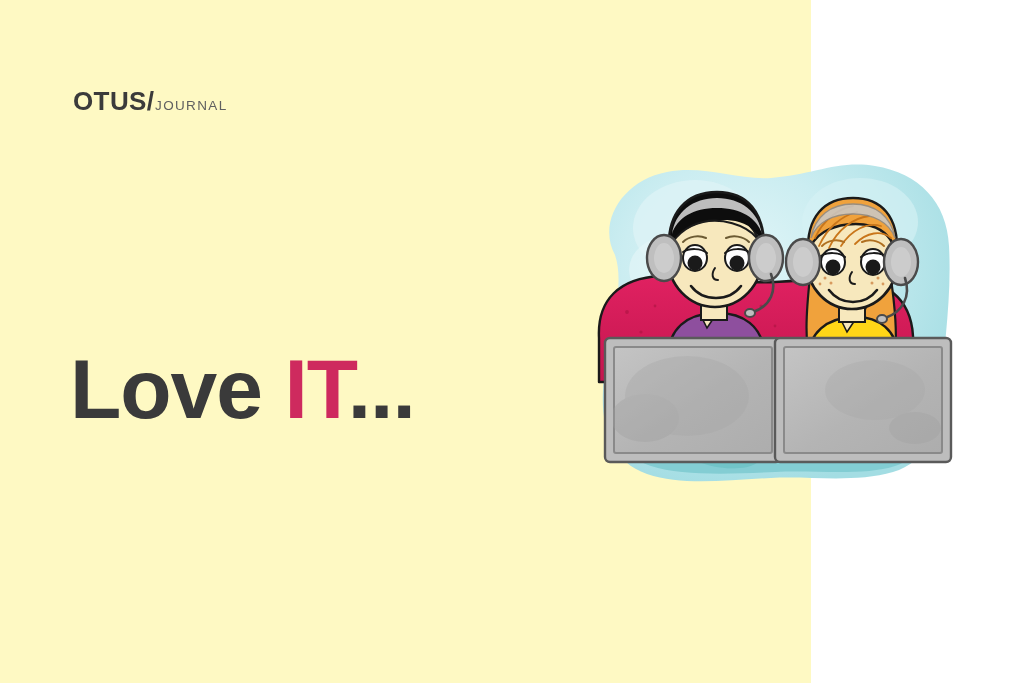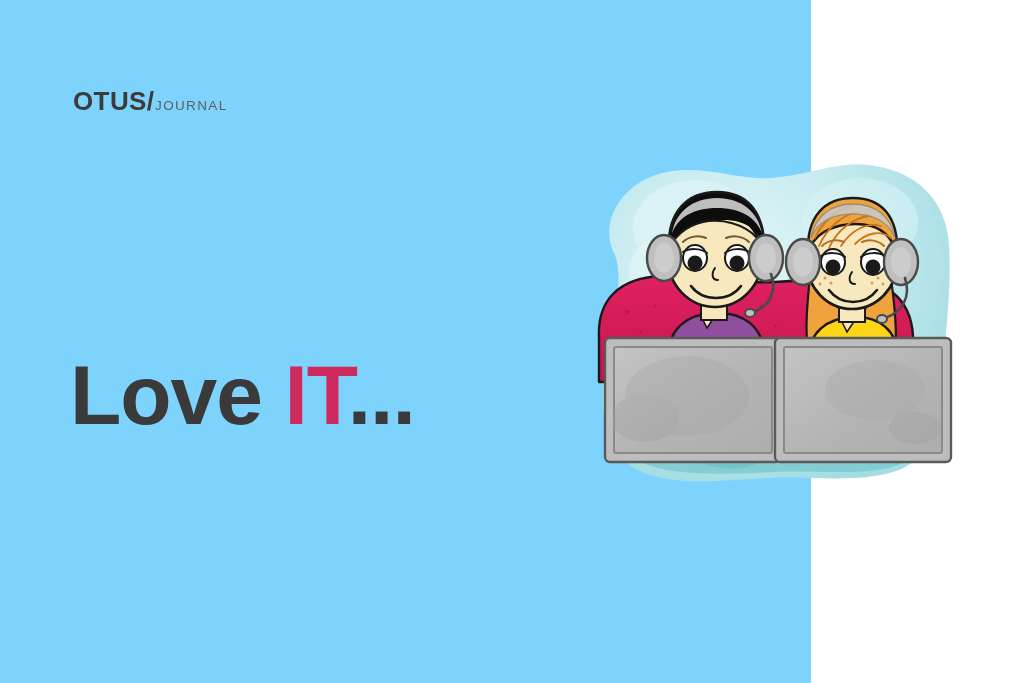--- a/index.html
+++ b/index.html
@@ -13,21 +13,21 @@
     height: 683px;
     overflow: hidden;
     font-family: "Liberation Sans", sans-serif;
     position: relative;
   }
 
   #page {
     position: relative;
     width: 811px;
     height: 683px;
-    background: #7dd3fc;
+    background: #fef9c3;
   }
 
   
   #brand {
     position: absolute;
     left: 73px;
     top: 88px;
     display: flex;
     align-items: baseline;
     white-space: nowrap;
@@ -55,21 +55,21 @@
     font-weight: normal;
     color: #606060;
     letter-spacing: 1.35px;
     line-height: 1;
   }
 
   
   #headline {
     position: absolute;
     left: 70px;
-    top: 297px;
+    top: 291px;
     font-family: "Liberation Sans", sans-serif;
     font-size: 84px;
     font-weight: bold;
     line-height: 1;
     letter-spacing: -1px;
     white-space: nowrap;
     user-select: none;
   }
   .hl-dark { color: #3a3a3a; }
   .hl-accent { color: #ce2a5e; }

